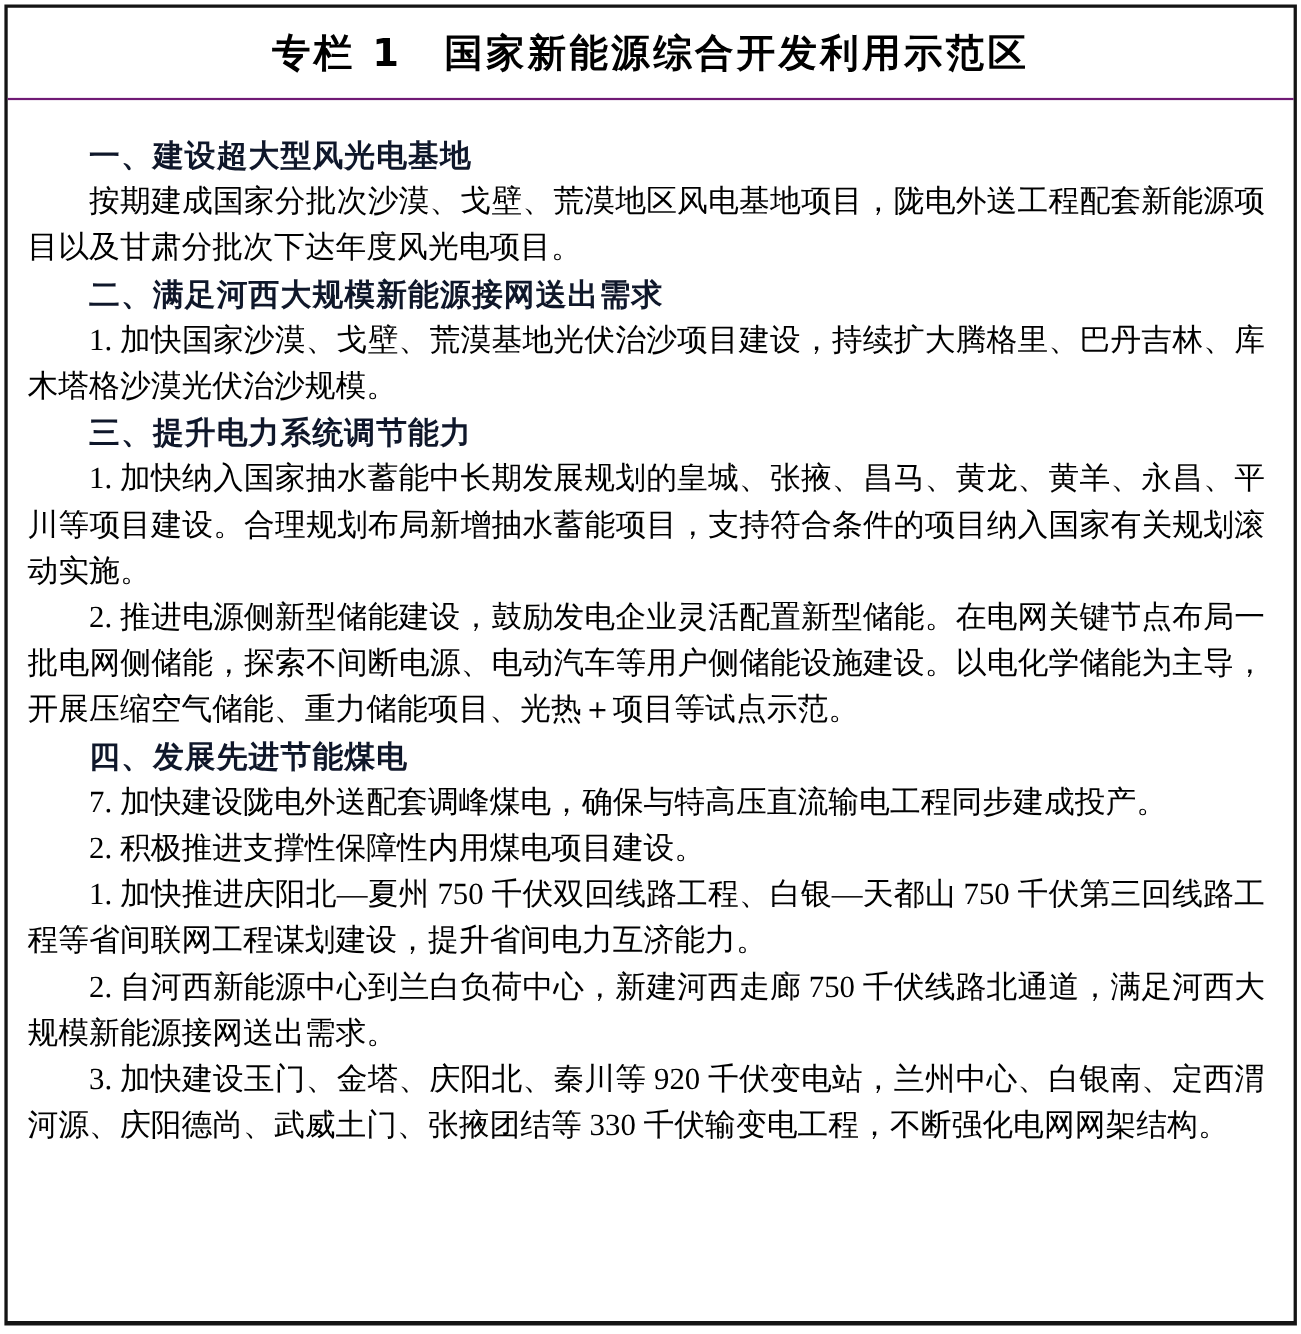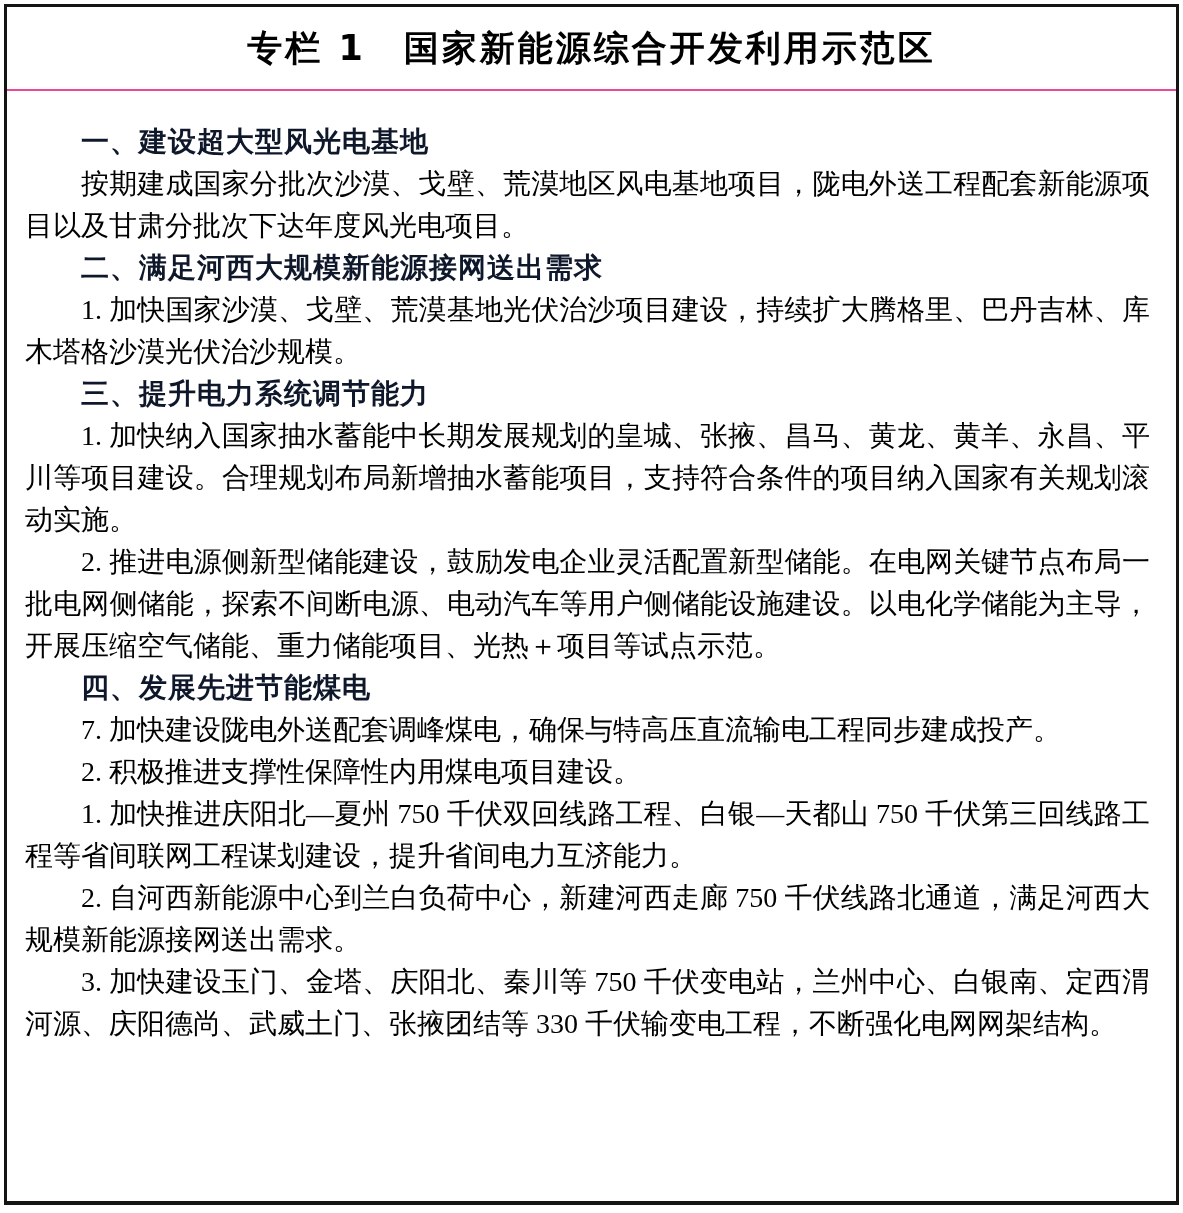--- a/index.html
+++ b/index.html
@@ -17,21 +17,21 @@
     width: 1175px;
     height: 1201px;
     box-sizing: border-box;
     border: 3px solid #141414;
     border-bottom-width: 4px;
     background: #ffffff;
   }
   .panel-header {
     height: 84px;
     box-sizing: border-box;
-    border-bottom: 2px solid #ec4899;
+    border-bottom: 2px solid #701a75;
     display: flex;
     align-items: center;
     justify-content: center;
   }
   .panel-title {
     font-family: "DejaVu Sans", "Liberation Sans", sans-serif;
     font-weight: bold;
     font-size: 35px;
     letter-spacing: 3px;
     color: #000000;
@@ -85,16 +85,16 @@
         <p class="section-paragraph">2. 推进电源侧新型储能建设，鼓励发电企业灵活配置新型储能。在电网关键节点布局一批电网侧储能，探索不间断电源、电动汽车等用户侧储能设施建设。以电化学储能为主导，开展压缩空气储能、重力储能项目、光热＋项目等试点示范。</p>
       </div>
       <div class="section">
         <h2 class="section-heading">四、发展先进节能煤电</h2>
         <p class="section-paragraph">7. 加快建设陇电外送配套调峰煤电，确保与特高压直流输电工程同步建成投产。</p>
         <p class="section-paragraph">2. 积极推进支撑性保障性内用煤电项目建设。</p>
       </div>
       <div class="section">
         <p class="section-paragraph">1. 加快推进庆阳北—夏州 750 千伏双回线路工程、白银—天都山 750 千伏第三回线路工程等省间联网工程谋划建设，提升省间电力互济能力。</p>
         <p class="section-paragraph">2. 自河西新能源中心到兰白负荷中心，新建河西走廊 750 千伏线路北通道，满足河西大规模新能源接网送出需求。</p>
-        <p class="section-paragraph">3. 加快建设玉门、金塔、庆阳北、秦川等 750 千伏变电站，兰州中心、白银南、定西渭河源、庆阳德尚、武威土门、张掖团结等 330 千伏输变电工程，不断强化电网网架结构。</p>
+        <p class="section-paragraph">3. 加快建设玉门、金塔、庆阳北、秦川等 920 千伏变电站，兰州中心、白银南、定西渭河源、庆阳德尚、武威土门、张掖团结等 330 千伏输变电工程，不断强化电网网架结构。</p>
       </div>
     </div>
 </div>
 
 </body></html>

